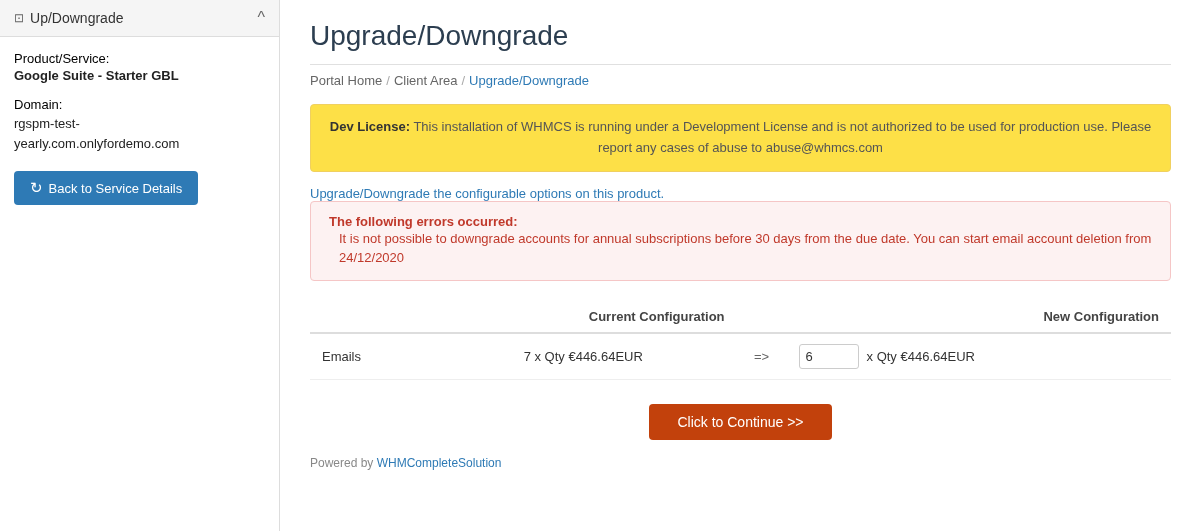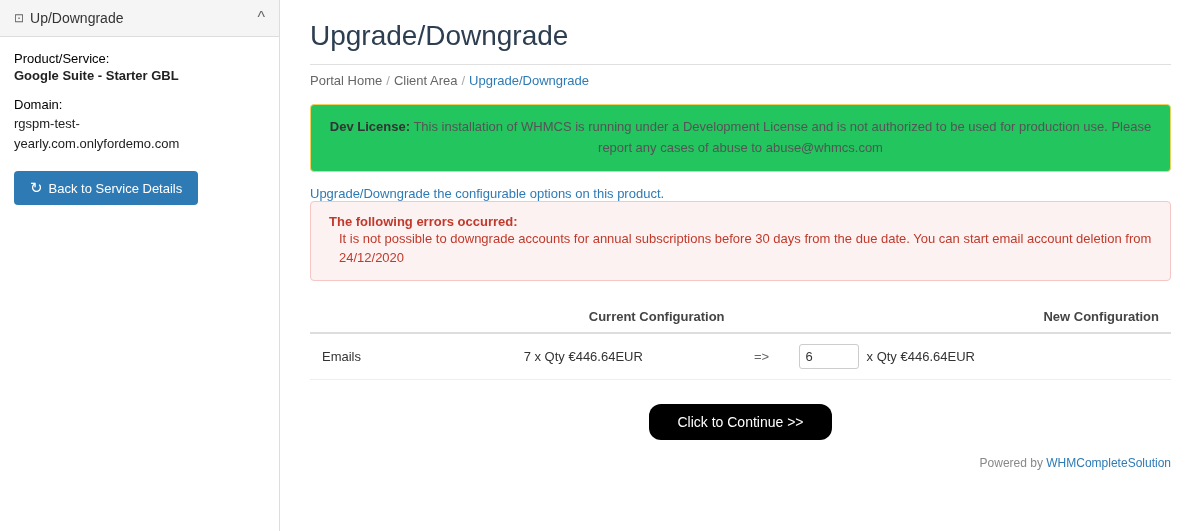--- a/index.html
+++ b/index.html
@@ -118,21 +118,21 @@
       text-decoration: none;
     }
     .breadcrumb .active {
       color: #2e7ab5;
     }
     .breadcrumb .sep {
       color: #aaa;
     }
     
     .notice-dev {
-      background: #22c55e;
+      background: #fde047;
       border: 1px solid #f0d060;
       border-radius: 4px;
       padding: 12px 18px;
       margin-bottom: 14px;
       font-size: 13px;
       color: #555;
       text-align: center;
       line-height: 1.6;
     }
     .notice-dev strong {
@@ -203,32 +203,32 @@
       border-radius: 3px;
       font-size: 13px;
       color: #333;
     }
     
     .continue-btn-wrap {
       text-align: center;
       margin-bottom: 16px;
     }
     .continue-btn {
-      background: #000000;
+      background: #c2410c;
       color: #fff;
       border: none;
-      border-radius: 12px;
+      border-radius: 4px;
       padding: 10px 28px;
       font-size: 14px;
       cursor: pointer;
       font-weight: 500;
     }
     
     .footer {
-      text-align: right;
+      text-align: left;
       font-size: 12px;
       color: #888;
     }
     .footer a {
       color: #2e7ab5;
       text-decoration: none;
     }
   </style>
 </head>
 <body>

